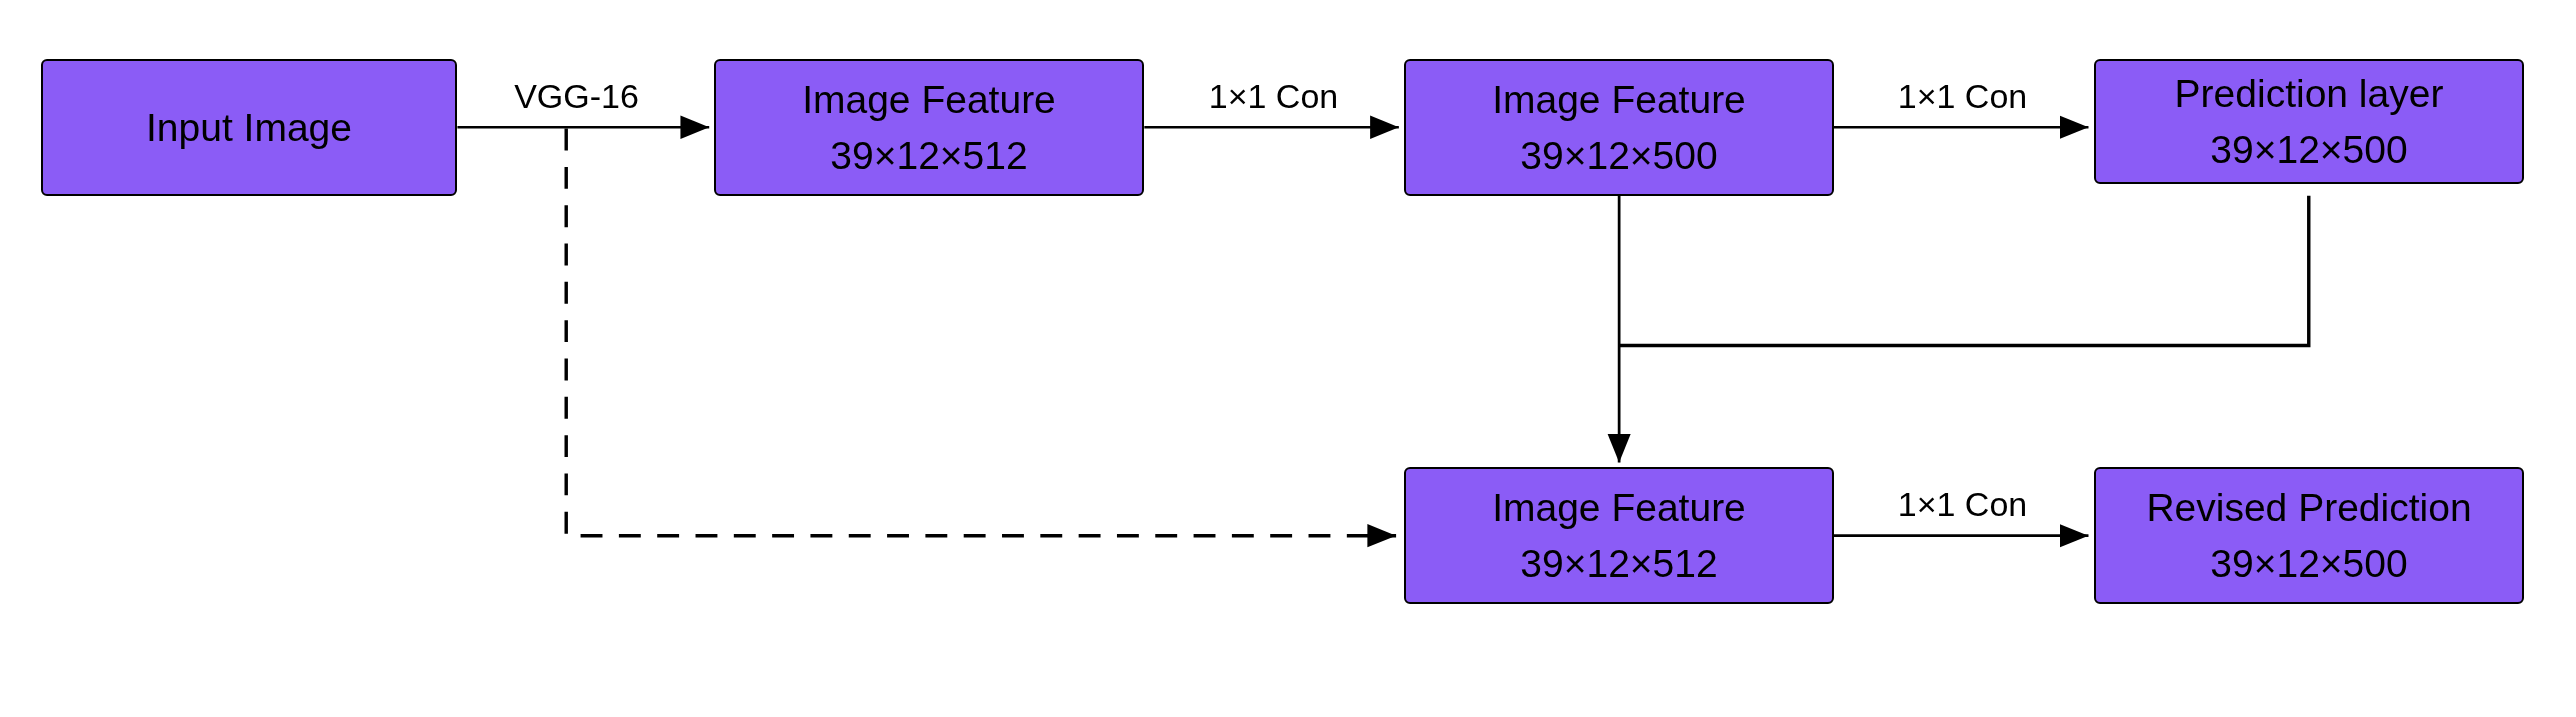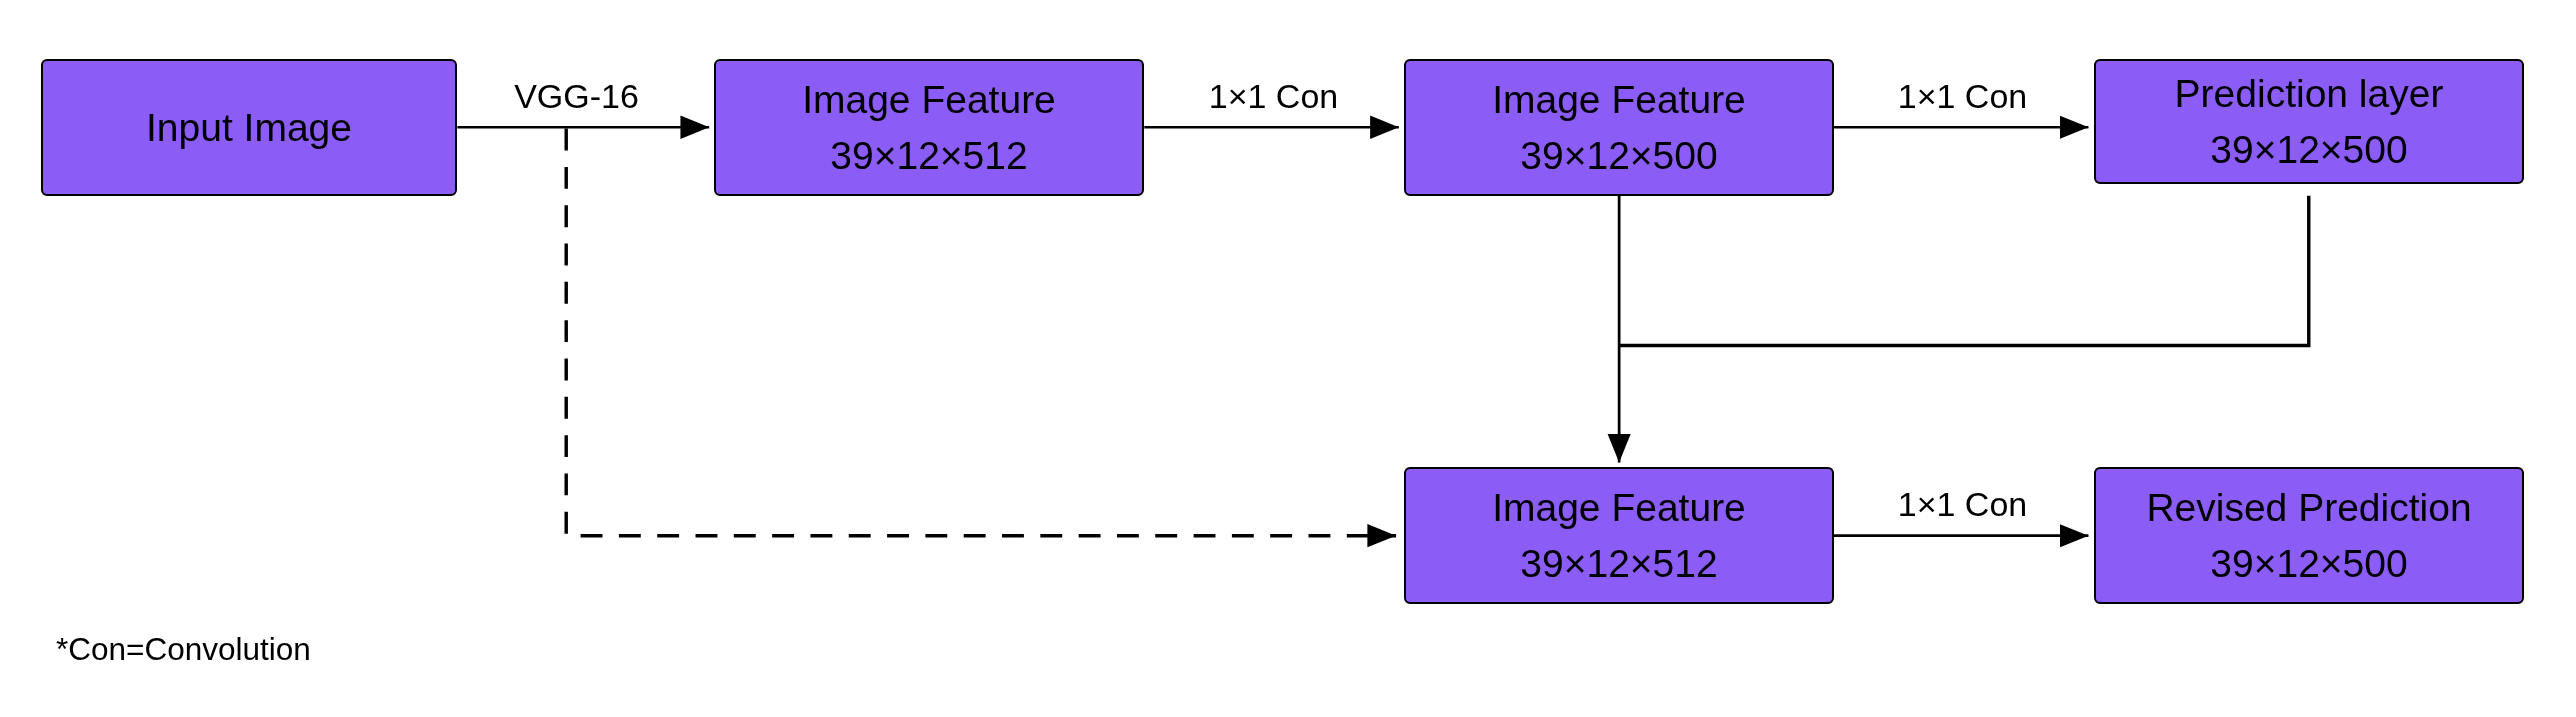--- a/index.html
+++ b/index.html
@@ -112,16 +112,15 @@
   </div>
 
   <div class="edge-label" style="left:460px; top:77px;">VGG-16</div>
 
   <div class="edge-label" style="left:1157px; top:77px;">1×1 Con</div>
 
   <div class="edge-label" style="left:1846px; top:77px;">1×1 Con</div>
 
   <div class="edge-label" style="left:1846px; top:485px;">1×1 Con</div>
 
-  <div class="footnote" style="left:56px; top:630px;">*Con=Convolution</div>
 
 </div>
 
 
 </body></html>

